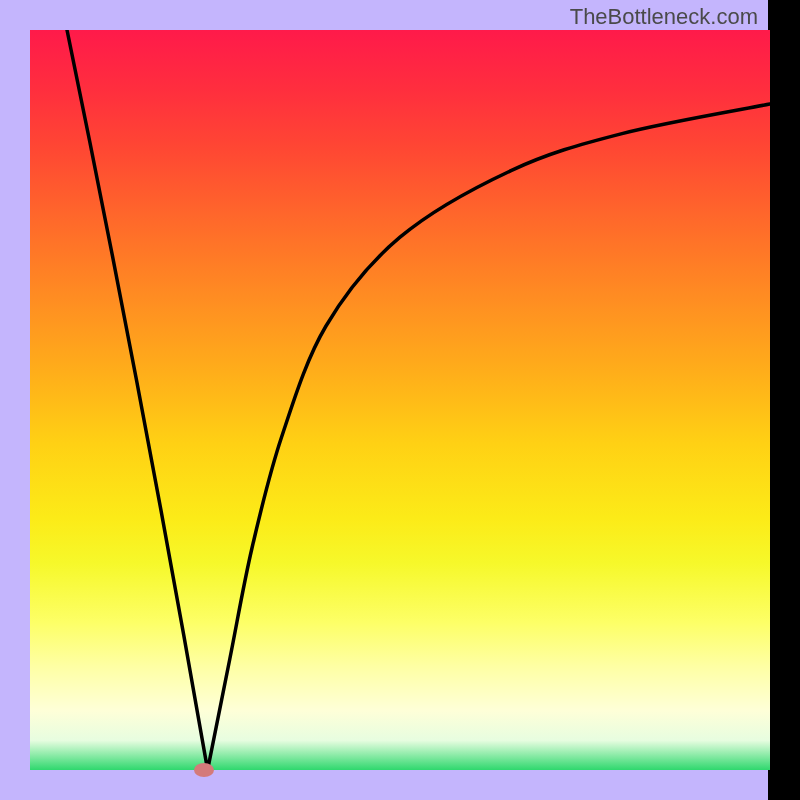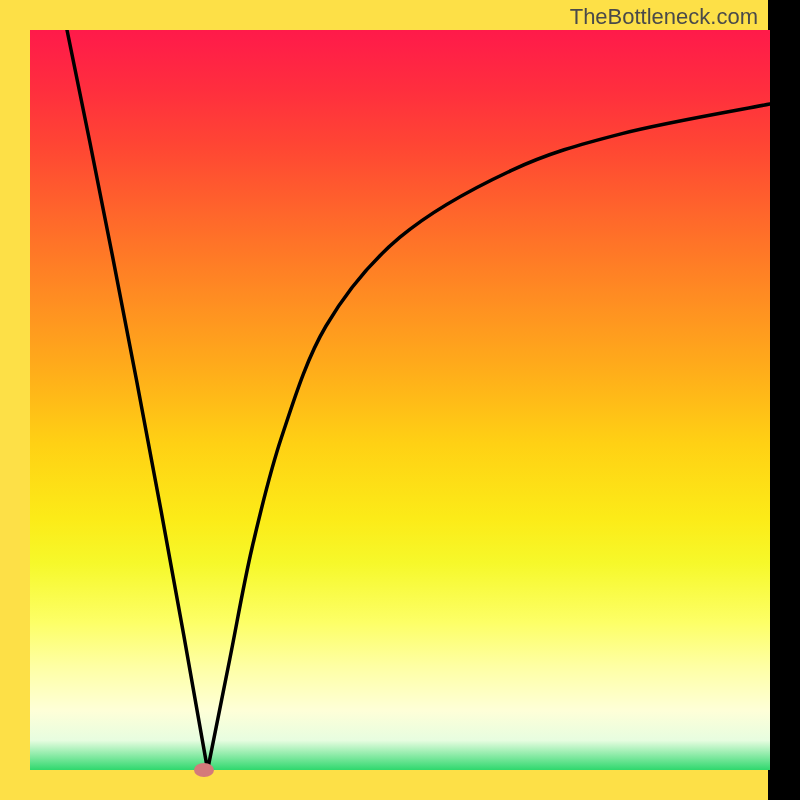--- a/index.html
+++ b/index.html
@@ -7,21 +7,21 @@
     padding: 0;
     width: 800px;
     height: 800px;
     background: #000;
     overflow: hidden;
   }
   .frame {
     position: relative;
     width: 768px;
     height: 800px;
-    background: #fde047;
+    background: #c4b5fd;
   }
   .plot-area {
     position: absolute;
     left: 30px;
     top: 30px;
     width: 740px;
     height: 740px;
     background: linear-gradient(to bottom,
       #ff1a4a 0%,
       #ff2e3e 8%,

